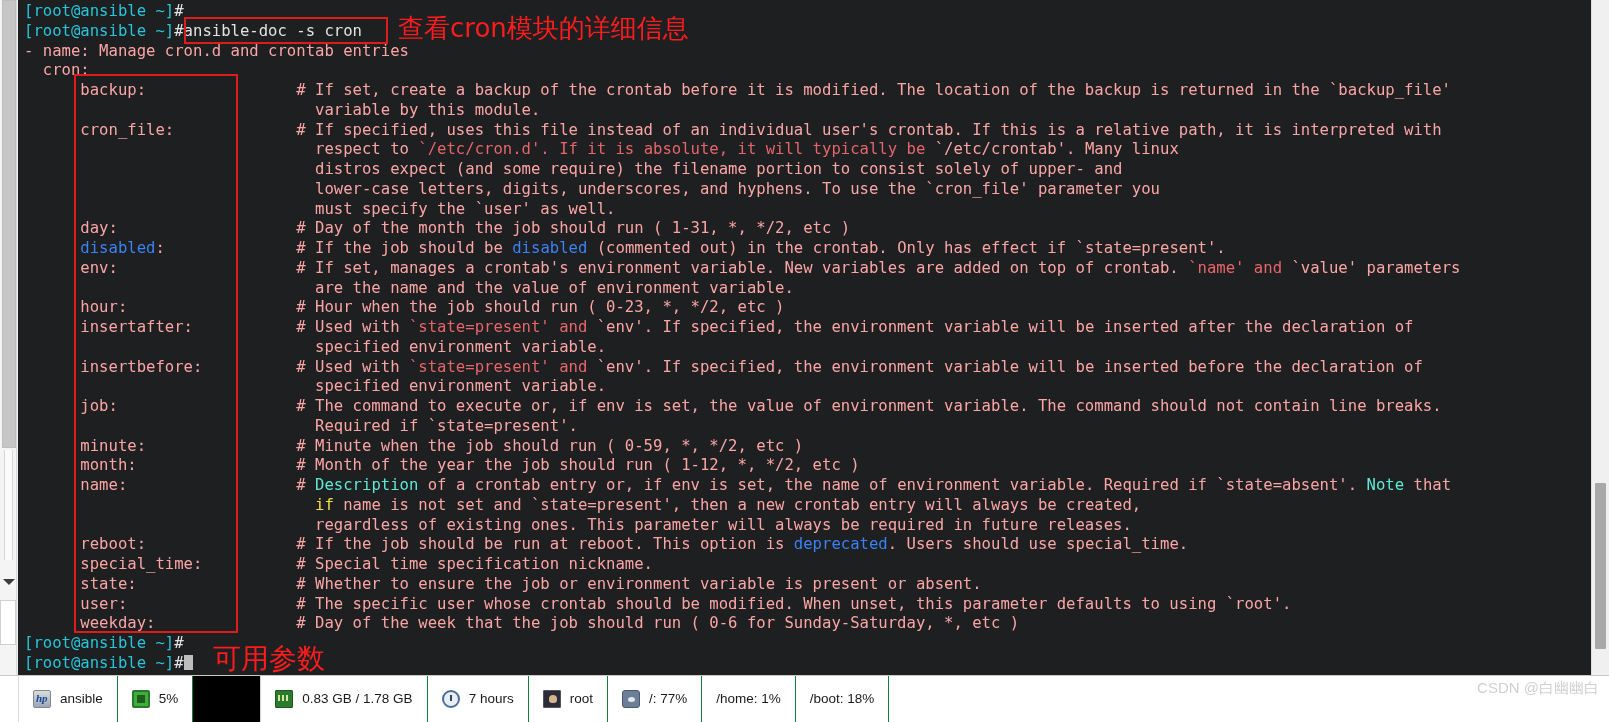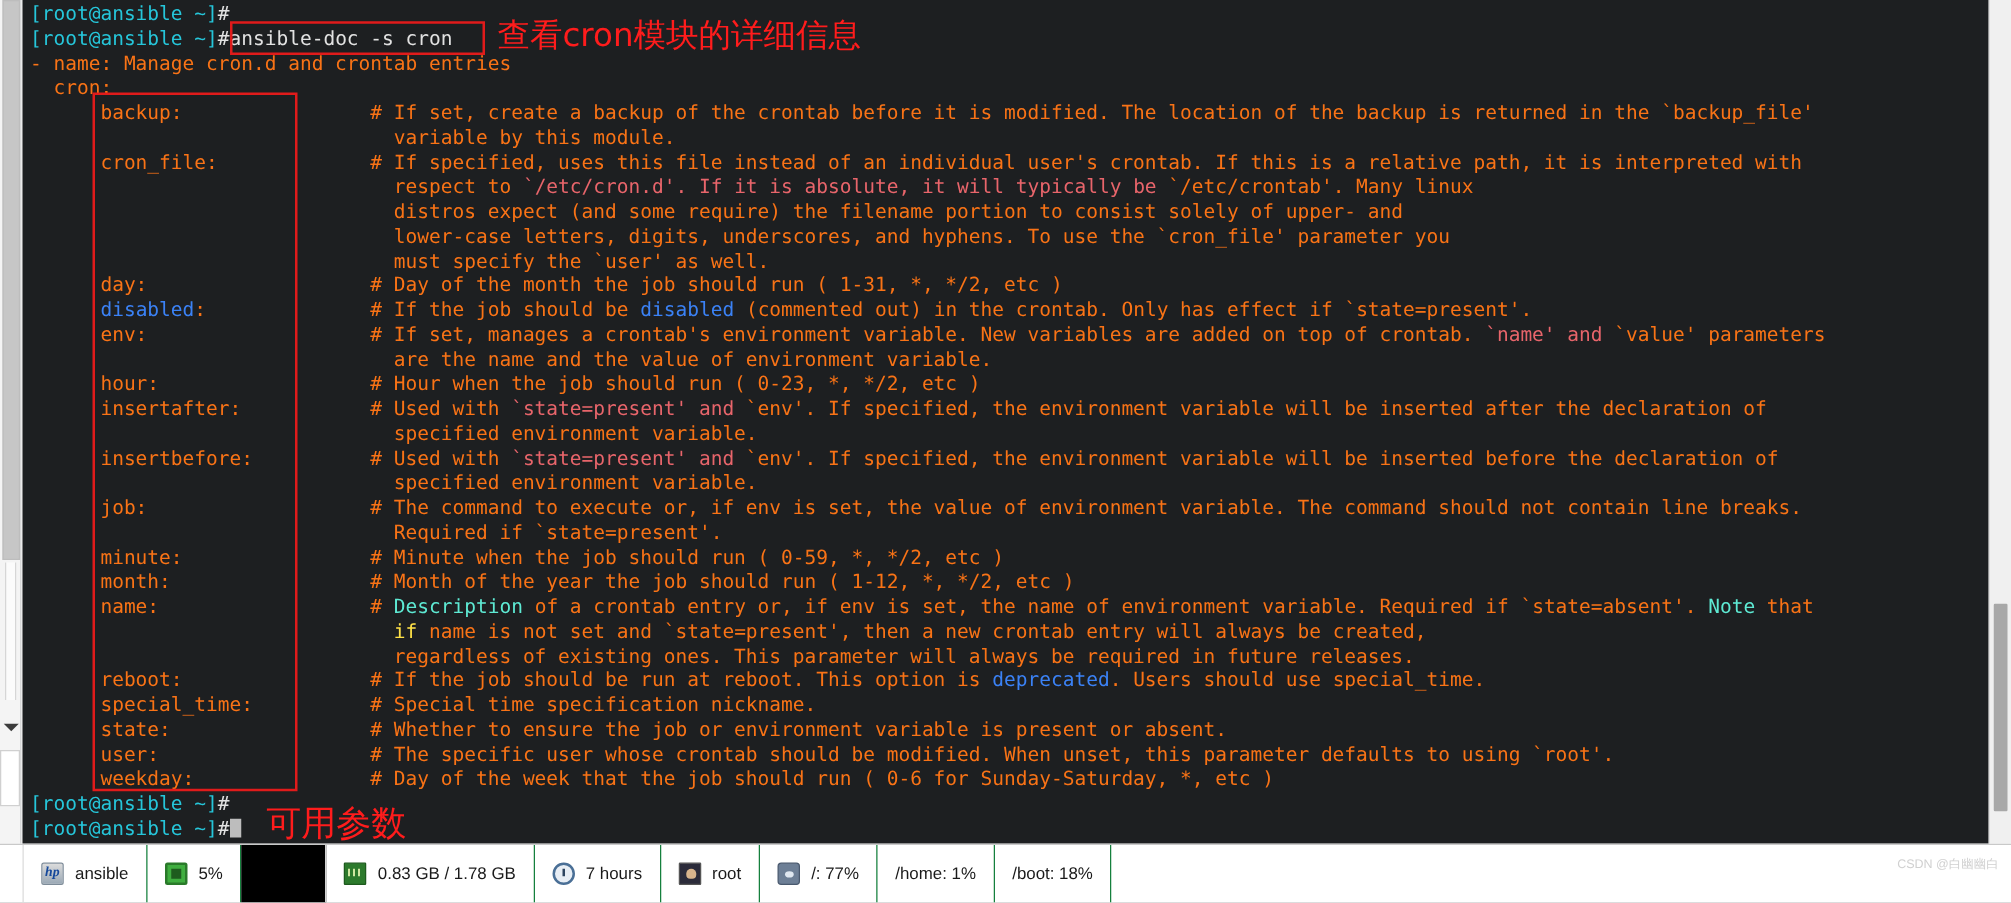--- a/index.html
+++ b/index.html
@@ -81,21 +81,21 @@
   }
   .line { height: 19.75px; }
 
   
   .c-prompt { color: #26c6da; }
   .c-white  { color: #e2e2e2; }
   .c-red    { color: #e8656b; }
   .c-yellow { color: #3b82f6; }
   .c-cyan   { color: #5eead4; }
   .c-mag    { color: #fde047; }
-  .c-gray   { color: #f97316; }
+  .c-gray   { color: #fca5a5; }
 
   .cursor-block {
     display: inline-block;
     width: 9.4px; height: 15px;
     background: #bdbdbd;
     vertical-align: -2px;
   }
 
   
   .right-scroll {
@@ -244,21 +244,21 @@
     position: absolute; left: 5px; top: 6px;
     width: 7px; height: 5px;
     background: #dfe7f0; border-radius: 50%;
   }
 
   
   .watermark {
     position: absolute;
     right: 10px; bottom: 24px;
     font-family: "Liberation Sans", sans-serif;
-    font-size: 10px;
+    font-size: 15px;
     color: #d0d0d0;
     white-space: nowrap;
     z-index: 5;
   }
 </style>
 </head>
 <body>
 
 <div id="app">
 

